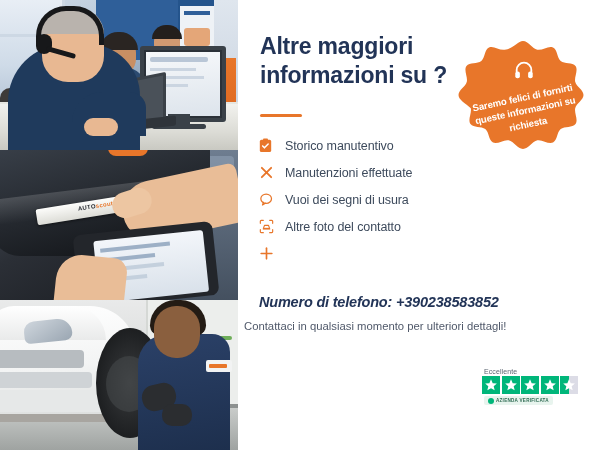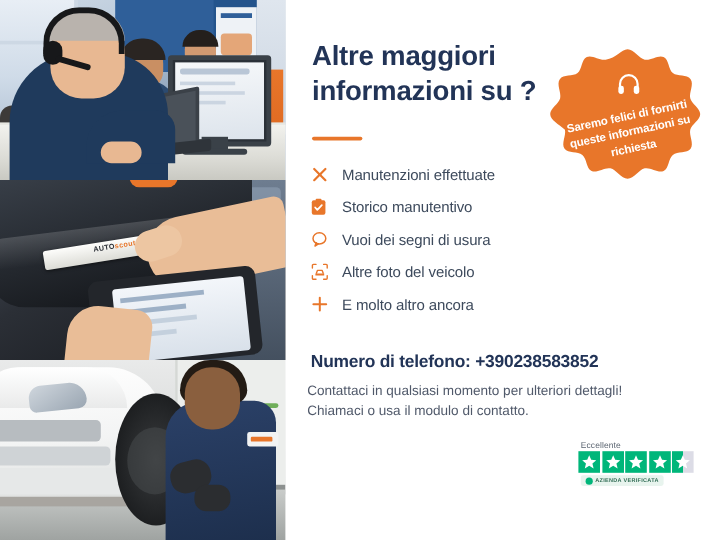--- a/index.html
+++ b/index.html
@@ -137,22 +137,22 @@
     font-size:23px;line-height:1.26;font-weight:700;color:#223457;letter-spacing:-.2px;
   }
   .rule{position:absolute;left:22px;top:114px;width:42px;height:3px;background:#e8762a;border-radius:2px;}
 
   .list{position:absolute;left:21px;top:132px;width:290px;}
   .li{display:flex;align-items:center;height:27px;}
   .li .ico{width:26px;flex:0 0 26px;display:flex;align-items:center;justify-content:flex-start;}
   .li .ico svg{display:block;}
   .li .lbl{font-size:12.5px;color:#3d4a5c;letter-spacing:-.1px;}
 
-  .phone{position:absolute;left:21px;top:294px;font-size:14.5px;font-weight:700;color:#223457;letter-spacing:-.2px;}
-  .sub{position:absolute;left:18px;top:318px;width:320px;font-size:11.3px;line-height:1.52;color:#50596a;}
+  .phone{position:absolute;left:21px;top:294px;font-size:14.5px;font-weight:700;color:#223457;letter-spacing:-.2px;font-style:italic;}
+  .sub{position:absolute;left:6px;top:318px;width:320px;font-size:11.3px;line-height:1.52;color:#50596a;}
 
   
   .badge{position:absolute;left:218px;top:33px;width:134px;height:134px;}
   .badge svg{position:absolute;left:0;top:0;}
   .badge .hs{position:absolute;left:57px;top:26px;width:22px;height:22px;}
   .badge .txt{position:absolute;left:0;top:0;width:134px;height:134px;transform:rotate(-12deg);
     display:flex;align-items:center;justify-content:center;}
   .badge .txt span{display:block;width:104px;text-align:center;color:#fff;font-weight:700;
     font-size:9.6px;line-height:1.42;padding-top:22px;letter-spacing:-.1px;}
 
@@ -295,38 +295,38 @@
       </svg>
       <div class="txt">
         <span>Saremo felici di fornirti queste informazioni su richiesta</span>
       </div>
     </div>
 
     <div class="list">
 
       <div class="li">
         <span class="ico">
+          <svg width="13" height="15" viewBox="0 0 16 18">
+            <rect x="1" y="2" width="14" height="15" rx="2" fill="#e8762a"></rect>
+            <rect x="5" y="0.5" width="6" height="3.2" rx="1" fill="#e8762a"></rect>
+            <path d="M4.5 9.5l2.2 2.4 4.6-4.8" stroke="#ffffff" stroke-width="1.8" fill="none" stroke-linecap="round" stroke-linejoin="round"></path>
+          </svg>
+        </span>
+        <span class="lbl">Storico manutentivo</span>
+      </div>
+
+      <div class="li">
+        <span class="ico">
           <svg width="15" height="15" viewBox="0 0 18 18" stroke="#e8762a" stroke-width="2.2" stroke-linecap="round">
             <path d="M3.4 3.4 L14.6 14.6"></path>
             <path d="M14.6 3.4 L3.4 14.6"></path>
             <circle cx="9" cy="9" r="1.5" fill="#e8762a" stroke="none"></circle>
           </svg>
         </span>
         <span class="lbl">Manutenzioni effettuate</span>
-      </div>
-
-      <div class="li">
-        <span class="ico">
-          <svg width="13" height="15" viewBox="0 0 16 18">
-            <rect x="1" y="2" width="14" height="15" rx="2" fill="#e8762a"></rect>
-            <rect x="5" y="0.5" width="6" height="3.2" rx="1" fill="#e8762a"></rect>
-            <path d="M4.5 9.5l2.2 2.4 4.6-4.8" stroke="#ffffff" stroke-width="1.8" fill="none" stroke-linecap="round" stroke-linejoin="round"></path>
-          </svg>
-        </span>
-        <span class="lbl">Storico manutentivo</span>
       </div>
 
       <div class="li">
         <span class="ico">
           <svg width="15" height="15" viewBox="0 0 18 18" fill="none" stroke="#e8762a" stroke-width="1.5">
             <ellipse cx="8.6" cy="8" rx="6.4" ry="5.6"></ellipse>
             <path d="M5.4 12.4 L4.2 15.6 L7.6 13.4" stroke-linecap="round" stroke-linejoin="round"></path>
           </svg>
         </span>
         <span class="lbl">Vuoi dei segni di usura</span>
@@ -336,38 +336,36 @@
         <span class="ico">
           <svg width="15" height="15" viewBox="0 0 18 18" fill="none" stroke="#e8762a" stroke-width="1.4" stroke-linecap="round">
             <path d="M1.6 5.2V2.6a1 1 0 0 1 1-1h2.6"></path>
             <path d="M12.8 1.6h2.6a1 1 0 0 1 1 1v2.6"></path>
             <path d="M16.4 12.8v2.6a1 1 0 0 1-1 1h-2.6"></path>
             <path d="M5.2 16.4H2.6a1 1 0 0 1-1-1v-2.6"></path>
             <path d="M4.6 10.6h8.8v2.1H4.6z" fill="#e8762a" stroke="none"></path>
             <path d="M5.6 10.4 6.6 7.6h4.8l1 2.8" stroke-linejoin="round"></path>
           </svg>
         </span>
-        <span class="lbl">Altre foto del veicolo</span>
+        <span class="lbl">Altre foto del contatto</span>
       </div>
 
       <div class="li">
         <span class="ico">
           <svg width="15" height="15" viewBox="0 0 18 18" stroke="#e8762a" stroke-width="2" stroke-linecap="round">
             <path d="M9 2.6 V15.4"></path>
             <path d="M2.6 9 H15.4"></path>
           </svg>
         </span>
-        <span class="lbl">E molto altro ancora</span>
       </div>
     </div>
 
     <div class="phone">Numero di telefono: +390238583852</div>
     <div class="sub">
       <span>Contattaci in qualsiasi momento per ulteriori dettagli!</span><br>
-      <span>Chiamaci o usa il modulo di contatto.</span>
     </div>
 
     <div class="tp">
       <div class="rate">
         <div class="cap">Eccellente</div>
         <div class="stars">
           <span class="sq">
             <svg width="14" height="14" viewBox="0 0 24 24">
                 <path fill="#fff" d="M12 2.3l2.9 6.6 7.2.6-5.5 4.7 1.7 7-6.3-3.8-6.3 3.8 1.7-7L2 9.5l7.2-.6z"></path>
               </svg>

